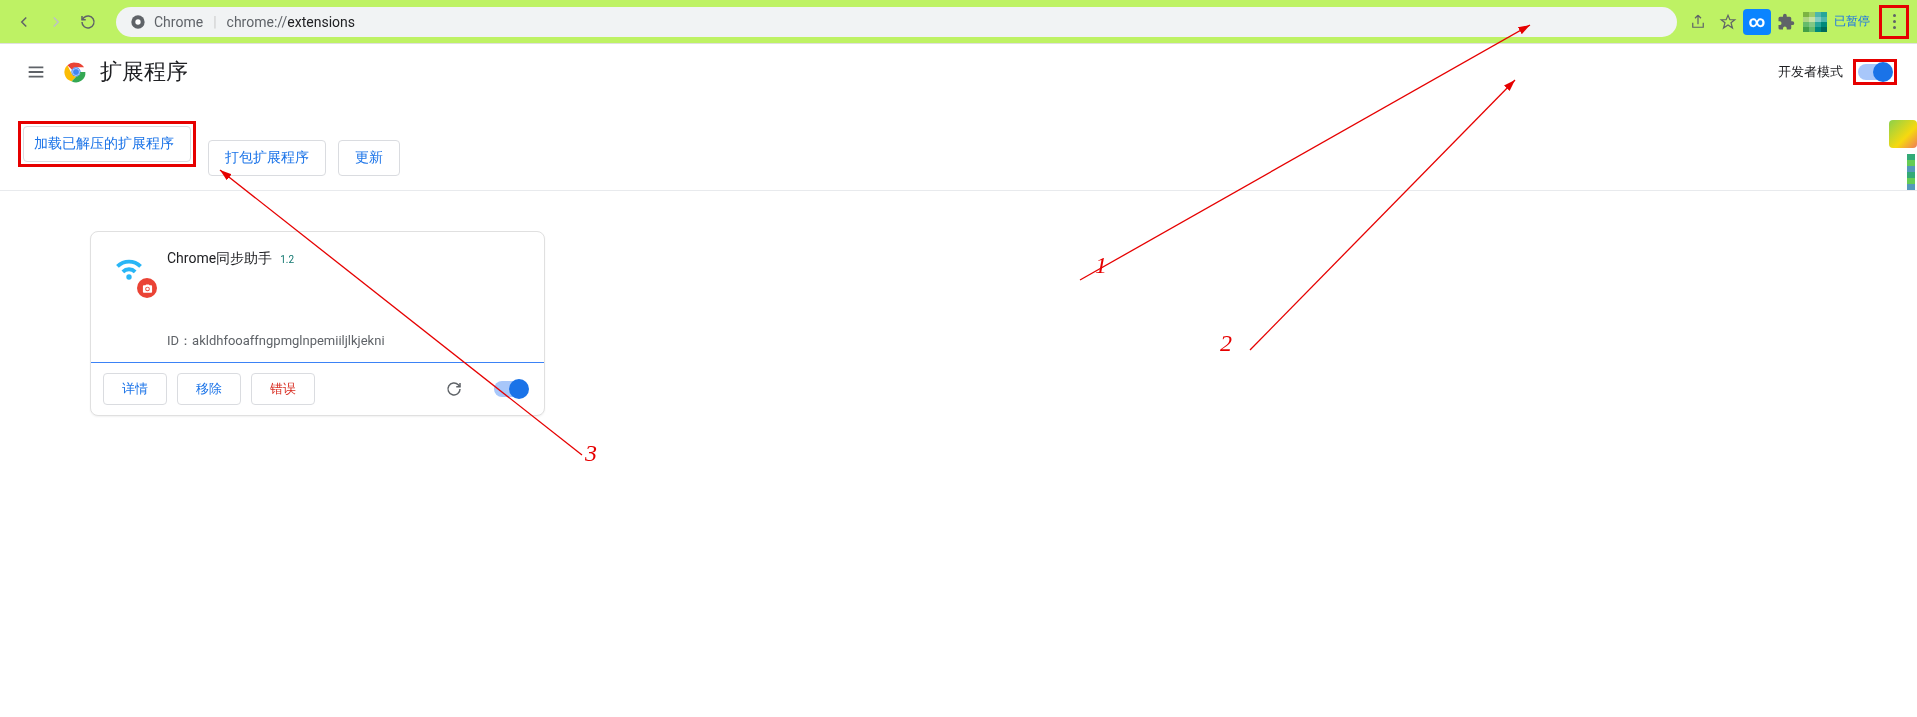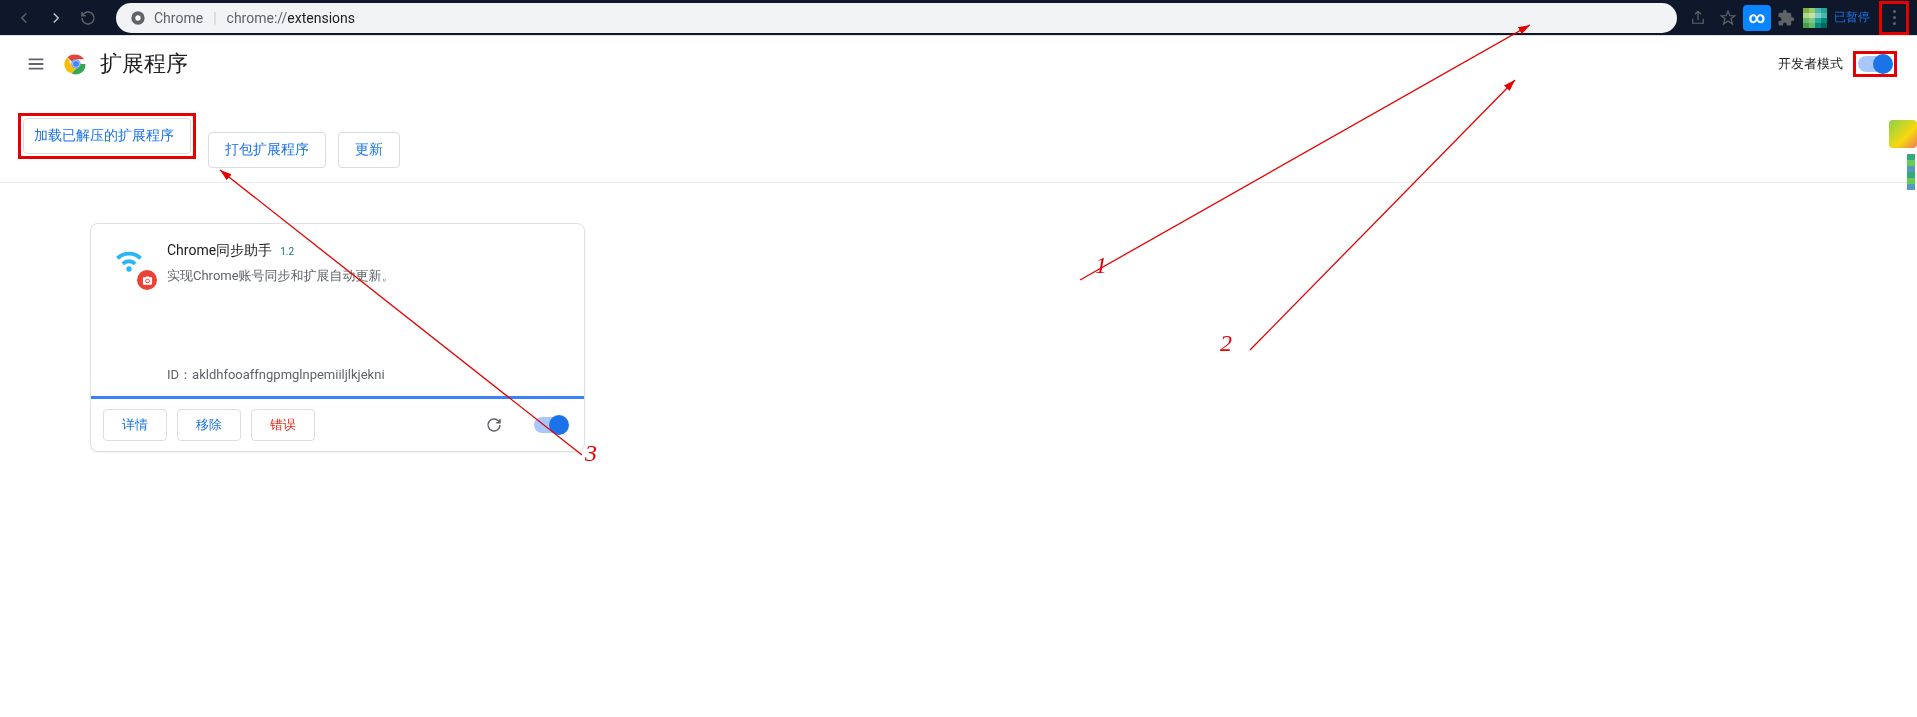--- a/index.html
+++ b/index.html
@@ -1,19 +1,19 @@
 <!DOCTYPE html>
 <html><head>
 <meta charset="utf-8">
 <style>
 * { margin: 0; padding: 0; box-sizing: border-box; font-family: -apple-system, BlinkMacSystemFont, "Segoe UI", Roboto, "Microsoft YaHei", sans-serif; }
 body { width: 1917px; height: 717px; background: #fff; position: relative; overflow: hidden; }
 
 
-.toolbar { height: 36px; display: flex; align-items: center; padding: 0 8px; border-bottom: 1px solid #e0e0e0; background: #0f172a; text-align: right; }
+.toolbar { height: 44px; display: flex; align-items: center; padding: 0 8px; border-bottom: 1px solid #e0e0e0; background: #bef264; text-align: right; }
 .nav-btn { width: 32px; height: 32px; display: flex; align-items: center; justify-content: center; border-radius: 50%; cursor: pointer; }
 .nav-btn svg { width: 18px; height: 18px; }
 .addr-bar { flex: 1; height: 30px; margin: 0 6px 0 12px; background: #f1f3f4; border-radius: 15px; display: flex; align-items: center; padding: 0 14px; font-size: 14px; color: #5f6368; gap: 8px; }
 .addr-chrome-icon { width: 16px; height: 16px; }
 .addr-sep { color: #ccc; margin: 0 2px; }
 .addr-first { color: #5f6368; }
 .addr-path { color: #202124; }
 .tool-icon { width: 30px; height: 30px; display:flex; align-items:center; justify-content:center; cursor:pointer; }
 .tool-icon svg { width: 18px; height: 18px; }
 .ext-icons-group { display:flex; align-items:center; position:relative; }
@@ -43,35 +43,35 @@
 .toggle .knob { position:absolute; right:-1px; top:-2px; width:20px; height:20px; background:#1a73e8; border-radius:50%; }
 
 
 .actions-row { display:flex; gap:12px; padding: 12px 18px 14px; border-bottom:1px solid #e8eaed; align-items:center; }
 .action-btn { border:1px solid #dadce0; background:#fff; color:#1a73e8; font-size:14px; padding: 8px 16px; border-radius:4px; cursor:pointer;margin-top:28px; }
 .action-highlight { border:3px solid #e60000; padding:2px; display:inline-block;}
 .action-highlight .action-btn { margin:0;padding-left:10px; }
 
 
 .content-area { padding: 40px 90px; position:relative; }
-.ext-card { width: 495px; border:1px solid #e0e0e0; border-radius:8px; background:#fff; box-shadow: 0 1px 2px rgba(0,0,0,.06); }
+.ext-card { width: 455px; border:1px solid #e0e0e0; border-radius:8px; background:#fff; box-shadow: 0 1px 2px rgba(0,0,0,.06); }
 .card-body { padding: 18px 20px 12px; display:flex; gap:16px; }
 .ext-icon-wrap { width:40px; height:40px; position:relative; margin-top:2px;}
 .wifi-icon svg { width:36px; height:36px; }
 .cam-badge { position:absolute; bottom:-6px; right:-6px; width:20px; height:20px; background:#ea4335; border-radius:50%; display:flex; align-items:center; justify-content:center; }
 .cam-badge svg { width:11px; height:11px; }
 .ext-info { flex:1; }
 .ext-title-row { display:flex; align-items:baseline; gap:8px; }
 .ext-name { font-size:14px; color:#202124; }
 .ext-version { font-size:10px; color:#0f766e; }
 .ext-desc { font-size:13px; color:#5f6368; margin-top:6px; line-height:1.5; }
-.ext-id { font-size:13px; color:#5f6368; margin-top: 80px; }
+.ext-id { font-size:13px; color:#5f6368; margin-top: 64px; }
 .ext-views { font-size:13px; color:#5f6368; margin-top:4px; }
 .views-link { color:#1a73e8; cursor:pointer; }
-.card-footer { border-top:3px solid #3b82f6; padding: 10px 12px; display:flex; align-items:center; gap:10px; }
+.card-footer { border-top:1px solid #3b82f6; padding: 10px 12px; display:flex; align-items:center; gap:10px; }
 .card-btn { border:1px solid #dadce0; background:#fff; color:#1a73e8; font-size:13px; padding:6px 18px; border-radius:4px; cursor:pointer; }
 .card-btn.error { color:#d93025; }
 .refresh-btn { margin-left:auto; width:32px; height:32px; display:flex; align-items:center; justify-content:center; cursor:pointer; }
 .refresh-btn svg { width:18px; height:18px; }
 .card-toggle { width: 34px; height: 16px; background:#a8c7fa; border-radius:8px; position:relative; margin-left:14px; margin-right:4px; cursor:pointer;}
 .card-toggle .knob { position:absolute; right:-1px; top:-2px; width:20px; height:20px; background:#1a73e8; border-radius:50%; }
 
 
 .annot-svg { position:absolute; top:0; left:0; width:1917px; height:717px; pointer-events:none; }
 .annot-label { position:absolute; font-family: "Times New Roman", serif; font-size:24px; color:#e60000; font-style:italic; }
@@ -212,21 +212,20 @@
           <svg viewBox="0 0 24 24" fill="#fff">
               <path d="M9 3 7.5 5H4a2 2 0 0 0-2 2v12a2 2 0 0 0 2 2h16a2 2 0 0 0 2-2V7a2 2 0 0 0-2-2h-3.5L15 3H9zm3 15a5 5 0 1 1 0-10 5 5 0 0 1 0 10zm0-2a3 3 0 1 0 0-6 3 3 0 0 0 0 6z"></path>
             </svg>
         </div>
       </div>
       <div class="ext-info">
         <div class="ext-title-row">
           <span class="ext-name">Chrome同步助手</span>
           <span class="ext-version">1.2</span>
         </div>
-        <div class="ext-desc">实现Chrome账号同步和扩展自动更新。</div>
         <div class="ext-id"><span>ID：</span><span>akldhfooaffngpmglnpemiiljlkjekni</span></div>
       </div>
     </div>
     <div class="card-footer">
       <button class="card-btn">详情</button>
       <button class="card-btn">移除</button>
       <button class="card-btn error">错误</button>
       <div class="refresh-btn">
         <svg viewBox="0 0 24 24" fill="none" stroke="#5f6368" stroke-width="2">
             <path d="M20 12a8 8 0 1 1-2.3-5.6L20 9"></path>

